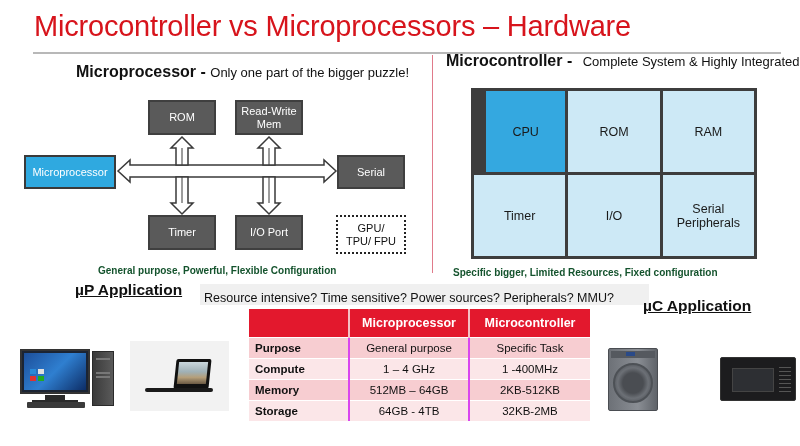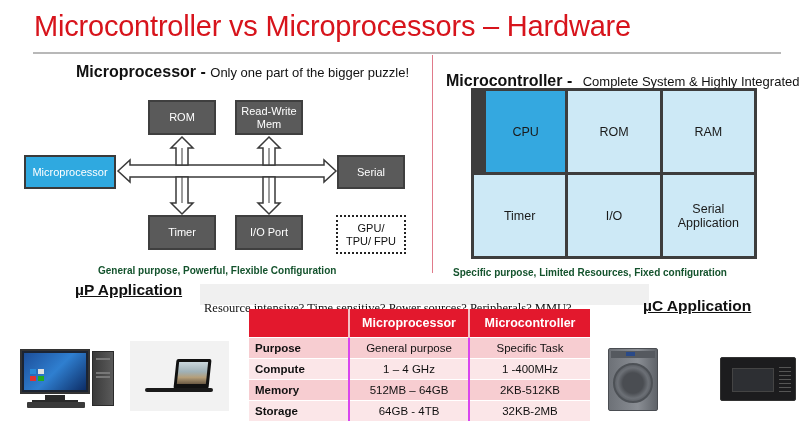--- a/index.html
+++ b/index.html
@@ -23,21 +23,21 @@
 
   .caption { font-size: 10px; font-weight: bold; color: #14532d; white-space: nowrap; }
 
   .grid { left: 471px; top: 88px; width: 286px; height: 171px; background: #3d3d3d; padding: 3px;
           display: grid; grid-template-columns: 1fr 1fr 1fr; grid-template-rows: 1fr 1fr; gap: 3px; }
   .cell { background: #cde9f6; display: flex; align-items: center; justify-content: center;
           text-align: center; font-size: 12.5px; color: #1a1a1a; line-height: 14px; }
   .cell.cpu { background: #34a8e0; margin-left: 12px; }
 
   .qbar { left: 200px; top: 284px; width: 449px; height: 21px; background: #f0f0f0;
-          font-size: 12.5px; padding: 17px 0 0 4px; white-space: nowrap; color: #111; font-family: Liberation Serif, serif; }
+          font-size: 12.5px; padding: 7px 0 0 4px; white-space: nowrap; color: #111; }
 
   .app-label { font-size: 15.5px; font-weight: bold; text-decoration: underline; white-space: nowrap; color: #111; }
 
   table.cmp { position: absolute; left: 249px; top: 309px; width: 341px; border-collapse: collapse; font-size: 11.5px; }
   table.cmp th { background: #e3182d; color: #fff; font-size: 12.5px; font-weight: bold; height: 28px;
                  border-right: 2px solid #f5c0c4; text-align: center; }
   table.cmp th:last-child { border-right: none; }
   table.cmp td { height: 21px; border-right: 2px solid #d946ef; border-top: 1px solid #ffffff; text-align: center; color: #111; }
   table.cmp td:first-child { text-align: left; padding-left: 6px; font-weight: bold; }
   table.cmp td:last-child { border-right: none; }
@@ -113,37 +113,37 @@
 <div class="abs dbox" style="left:337px; top:155px; width:68px; height:34px;">Serial</div>
 <div class="abs dbox" style="left:148px; top:215px; width:68px; height:35px;">Timer</div>
 <div class="abs dbox" style="left:235px; top:215px; width:68px; height:35px;">I/O Port</div>
 <div class="abs dotted" style="left:336px; top:215px; width:70px; height:39px; flex-direction:column;">
   <span>GPU/</span>
   <span>TPU/ FPU</span>
 </div>
 
 <div class="abs caption" style="left:98px; top:265px;">General purpose, Powerful, Flexible Configuration</div>
 
-<div class="abs sec-head" style="left:446px; top:72px;">
+<div class="abs sec-head" style="left:446px; top:52px;">
   <b>Microcontroller</b><b> - </b><span class="sub" style="margin-left:6px;">Complete System &amp; Highly Integrated</span>
 </div>
 
 <div class="abs grid">
   <div class="cell cpu">CPU</div>
   <div class="cell">ROM</div>
   <div class="cell">RAM</div>
   <div class="cell">Timer</div>
   <div class="cell">I/O</div>
   <div class="cell" style="flex-direction:column;">
     <span>Serial</span>
-    <span>Application</span>
+    <span>Peripherals</span>
   </div>
 </div>
 
-<div class="abs caption" style="left:453px; top:267px;">Specific purpose, Limited Resources, Fixed configuration</div>
+<div class="abs caption" style="left:453px; top:267px;">Specific bigger, Limited Resources, Fixed configuration</div>
 
 <div class="abs qbar">Resource intensive?  Time sensitive? Power sources? Peripherals? MMU?</div>
 
 <div class="abs app-label" style="left:75px; top:281px;">µP Application</div>
 <div class="abs app-label" style="left:643px; top:297px;">µC Application</div>
 
 <table class="cmp">
   <thead>
     <tr>
       <th style="width:100px;"></th>

